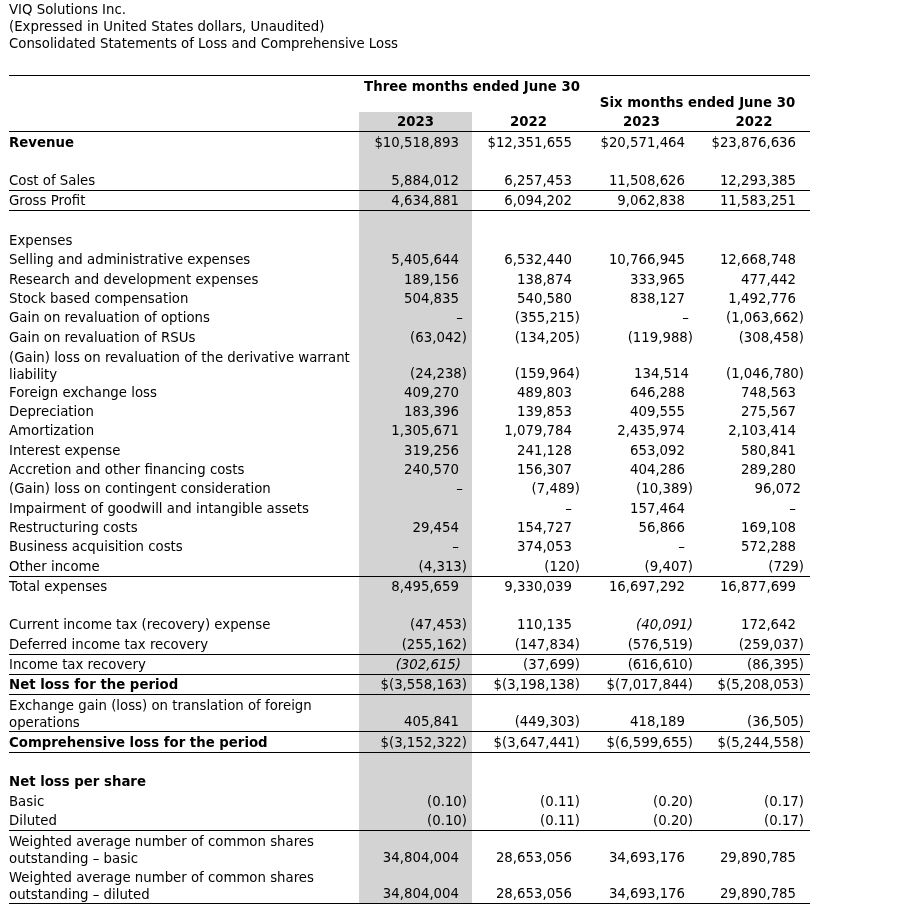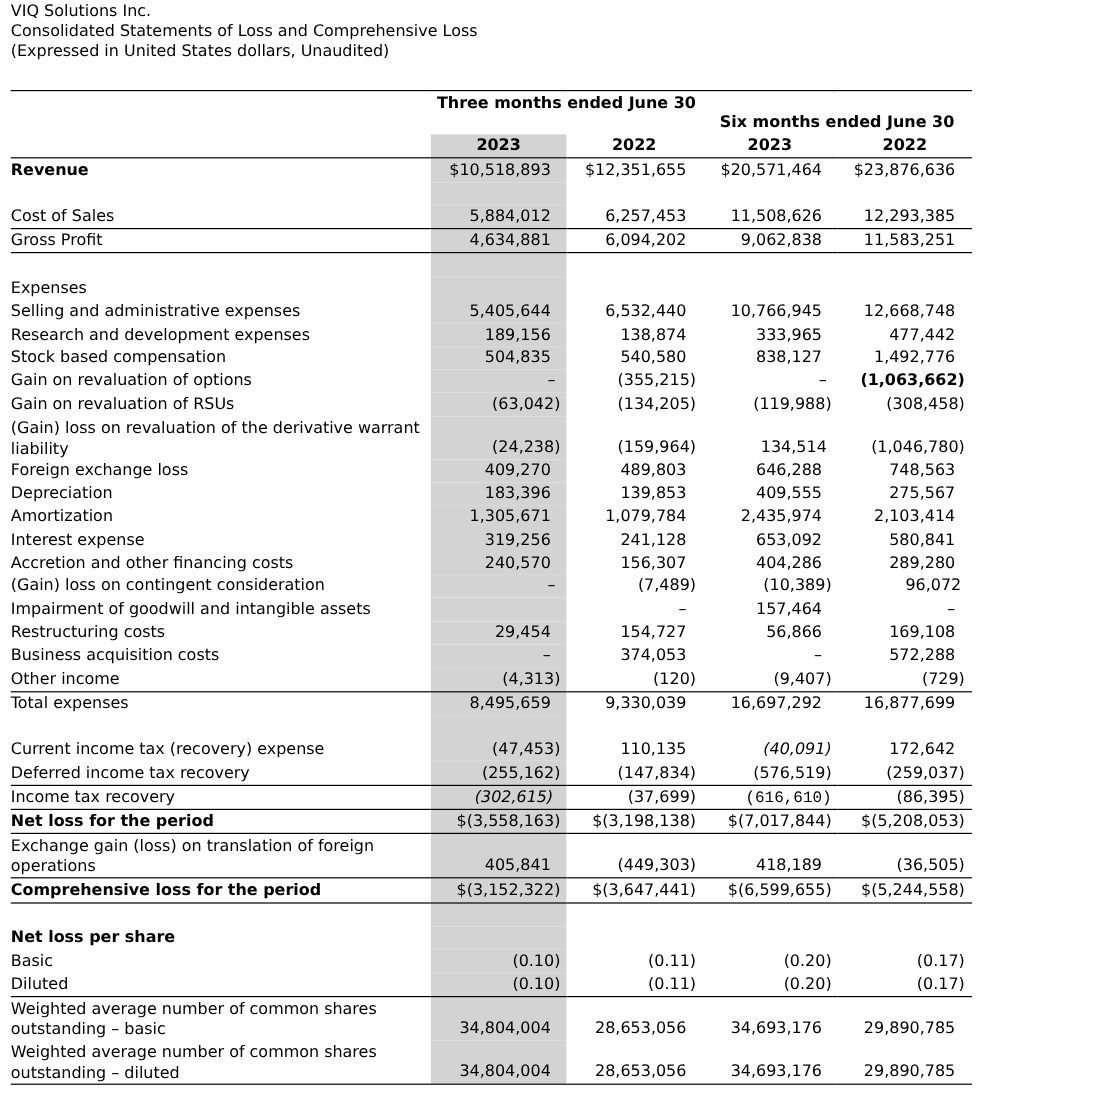--- a/index.html
+++ b/index.html
@@ -34,22 +34,22 @@
   tr.spacer td { height: 19.3px; }
   tr.two-line td { height: 36px; }
   tr.two-line td.lbl { white-space: normal; line-height: 17px; }
   .hdr-wrap { white-space: normal; line-height: 17px; }
 </style>
 </head>
 <body>
 
 <div class="header">
   <div>VIQ Solutions Inc.</div>
+  <div>(Expressed in United States dollars, Unaudited)</div>
   <div>Consolidated Statements of Loss and Comprehensive Loss</div>
-  <div>(Expressed in United States dollars, Unaudited)</div>
 </div>
 
 <table>
   <colgroup>
     <col class="c-label">
       <col class="c1">
       <col class="c2">
       <col class="c3">
       <col class="c4">
   </colgroup>
@@ -127,21 +127,21 @@
         <td class="num g">504,835</td>
         <td class="num">540,580</td>
         <td class="num">838,127</td>
         <td class="num c4cell">1,492,776</td>
       </tr>
       <tr>
         <td class="lbl">Gain on revaluation of options</td>
         <td class="num g pr-tight">–</td>
         <td class="num pr-tight" style="padding-right: 5px;">(355,215)</td>
         <td class="num pr-tight">–</td>
-        <td class="num c4cell pr-tight" style="padding-right: 6px; font-weight: bold;">(1,063,662)</td>
+        <td class="num c4cell pr-tight" style="padding-right: 6px;">(1,063,662)</td>
       </tr>
       <tr>
         <td class="lbl">Gain on revaluation of RSUs</td>
         <td class="num g pr-tight" style="padding-right: 5px;">(63,042)</td>
         <td class="num pr-tight" style="padding-right: 5px;">(134,205)</td>
         <td class="num pr-tight" style="padding-right: 5px; margin-top: 16px;">(119,988)</td>
         <td class="num c4cell pr-tight" style="padding-right: 6px;">(308,458)</td>
       </tr>
       <tr class=" two-line">
         <td class="lbl">(Gain) loss on revaluation of the derivative warrant liability</td>
@@ -245,21 +245,21 @@
         <td class="lbl">Deferred income tax recovery</td>
         <td class="num g" style="padding-right: 5px;">(255,162)</td>
         <td class="num" style="padding-right: 5px;">(147,834)</td>
         <td class="num" style="padding-right: 5px;">(576,519)</td>
         <td class="num c4cell" style="padding-right: 6px;">(259,037)</td>
       </tr>
       <tr class="bot-rule">
         <td class="lbl">Income tax recovery</td>
         <td class="num g" style="padding-right: 11px; font-style: italic;">(302,615)</td>
         <td class="num" style="padding-right: 5px;">(37,699)</td>
-        <td class="num" style="padding-right: 5px; font-family: Liberation Mono, monospace;">(616,610)</td>
+        <td class="num" style="padding-right: 5px;">(616,610)</td>
         <td class="num c4cell" style="padding-right: 6px; margin-top: 24px;">(86,395)</td>
       </tr>
       <tr class="bot-rule">
         <td class="lbl bold">Net loss for the period</td>
         <td class="num g " style="font-weight: normal; padding-right: 5px;">$(3,558,163)</td>
         <td class="num " style="font-weight: normal; padding-right: 5px;">$(3,198,138)</td>
         <td class="num " style="font-weight: normal; padding-right: 5px;">$(7,017,844)</td>
         <td class="num c4cell " style="font-weight: normal; padding-right: 6px;">$(5,208,053)</td>
       </tr>
       <tr class="two-line bot-rule">

